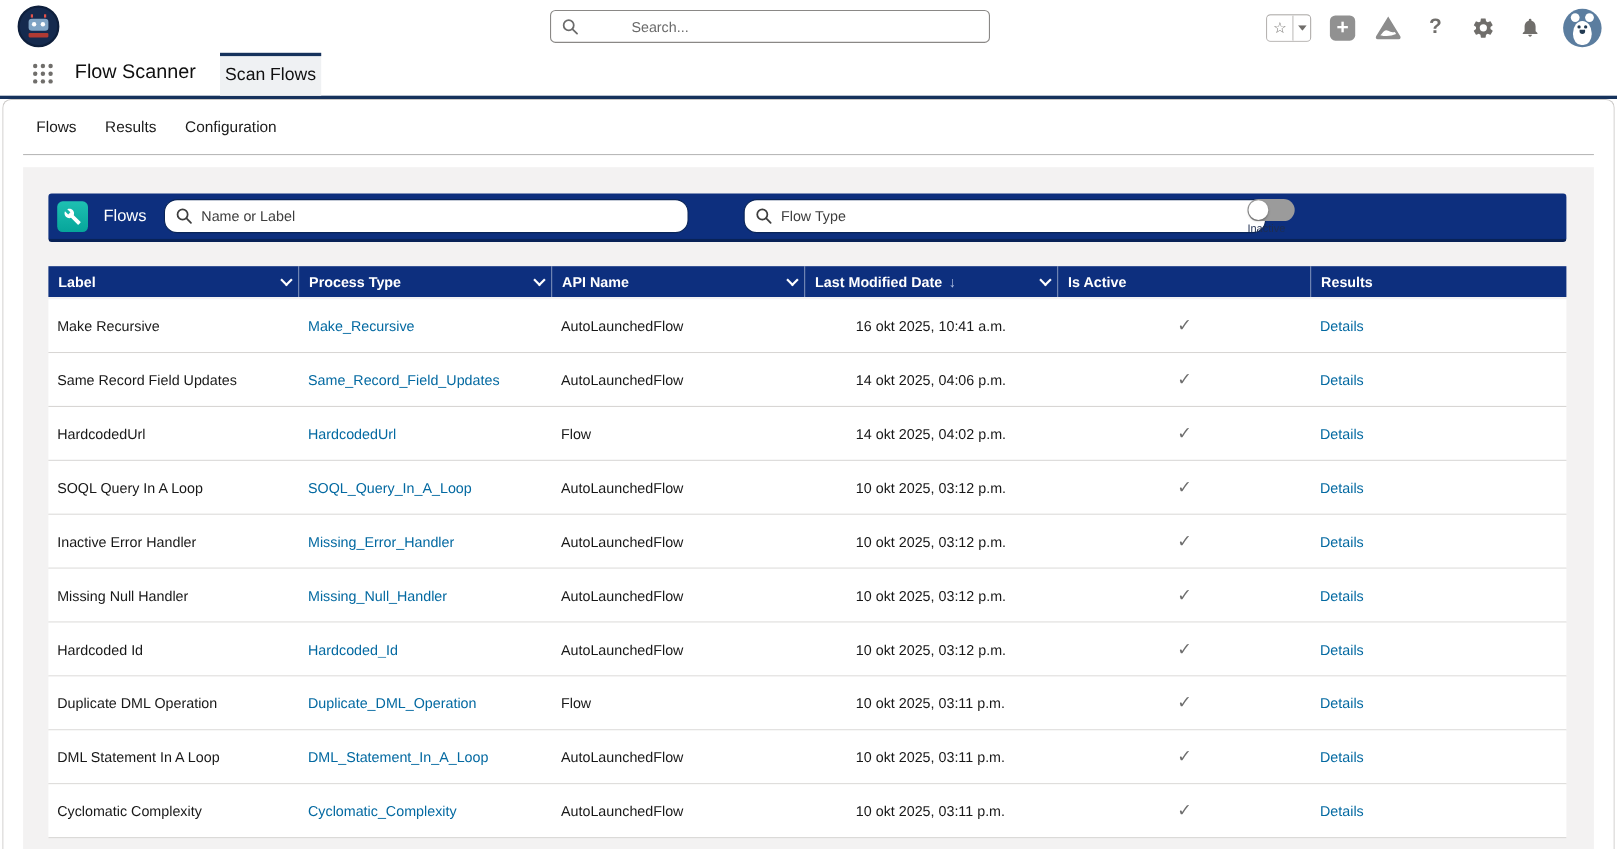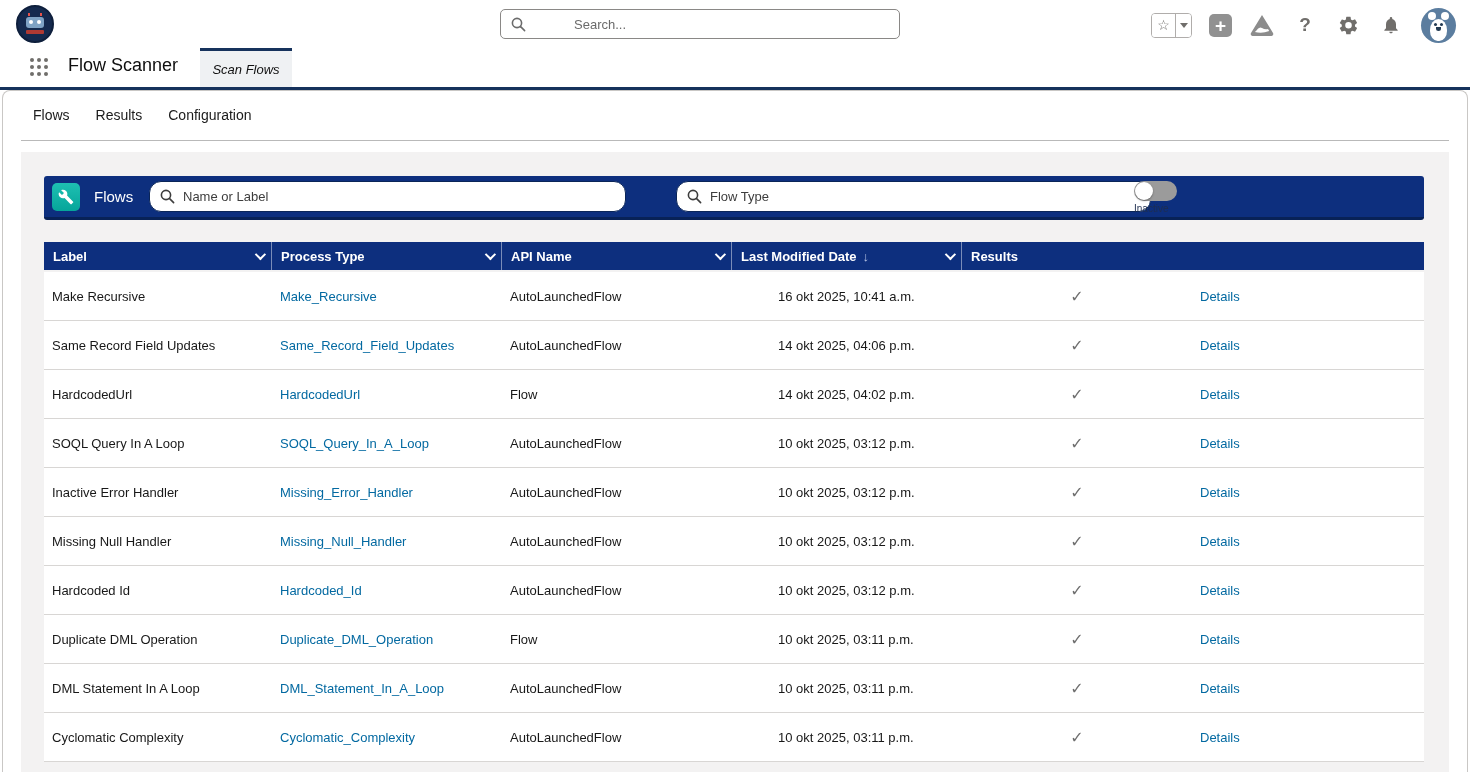--- a/index.html
+++ b/index.html
@@ -43,21 +43,21 @@
 
   
   .appbar { position:absolute; left:0; top:48px; width:1470px; height:42px; background:#fff;
     border-bottom:3px solid #16325c; }
   .waffle { position:absolute; left:30px; top:10px; display:grid; grid-template-columns:repeat(3,4px);
     grid-template-rows:repeat(3,4px); gap:3px; }
   .waffle i { width:4px; height:4px; border-radius:50%; background:#706e6b; }
   .appname { position:absolute; left:68px; top:7px; font-size:18px; color:#0f0f0f; }
   .navtab { position:absolute; left:200px; top:0; width:92px; height:39px; background:#eff1f3;
     border-top:3px solid #16325c; display:flex; align-items:center; justify-content:center;
-    font-size:13px; color:#101010;font-style:italic; }
+    font-size:16px; color:#101010; }
 
   
   .card { position:absolute; left:2px; right:2px; top:90px; bottom:0; background:#fff;
     border:1px solid #c9c7c5; border-bottom:none; border-radius:8px 8px 0 0; }
   .subtabs { position:absolute; left:30px; top:16px; display:flex; gap:26px; font-size:14px; color:#1b1b1b; }
   .subtabs span { cursor:default; }
   .carddiv { position:absolute; left:18px; right:18px; top:49px; border-top:1px solid #b9b9b9; }
 
   .panel { position:absolute; left:18px; right:18px; top:61px; bottom:0; background:#f3f2f2; }
 
@@ -229,20 +229,23 @@
           <span class="chev"></span>
         </div>
         <div class="hc c2">
           <span class="htext">API Name</span>
           <span class="chev"></span>
         </div>
         <div class="hc c4">
           <span class="htext"><span>Last Modified Date</span><span class="sortarrow">↓</span></span>
           <span class="chev"></span>
         </div>
+        <div class="hc c5">
+          <span class="htext">Is Active</span>
+        </div>
         <div class="hc c6">
           <span class="htext">Results</span>
         </div>
       </div>
       <div id="rows">
   <div class="trow">
     <div class="cell c1"><span class="v">Make Recursive</span></div>
     <div class="cell c2"><a>Make_Recursive</a></div>
     <div class="cell c3"><span class="v">AutoLaunchedFlow</span></div>
     <div class="cell c4 date"><span class="v">16 okt 2025, 10:41 a.m.</span></div>

